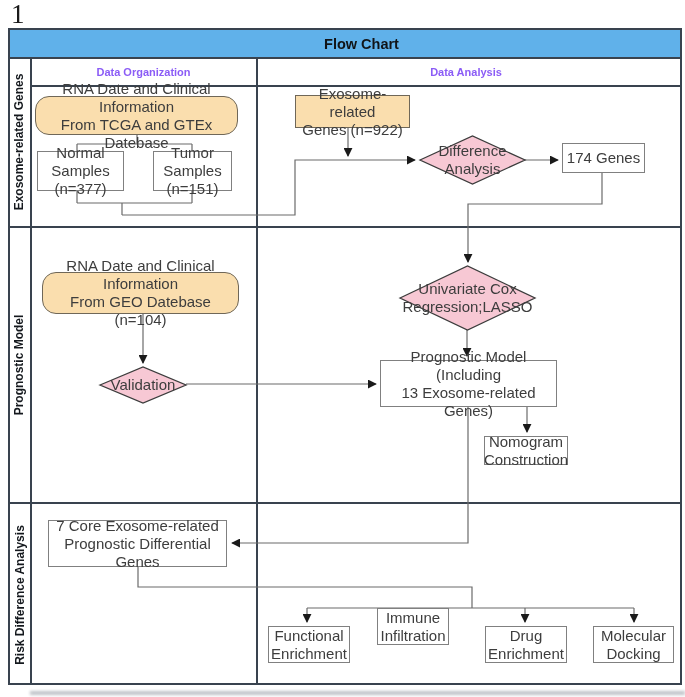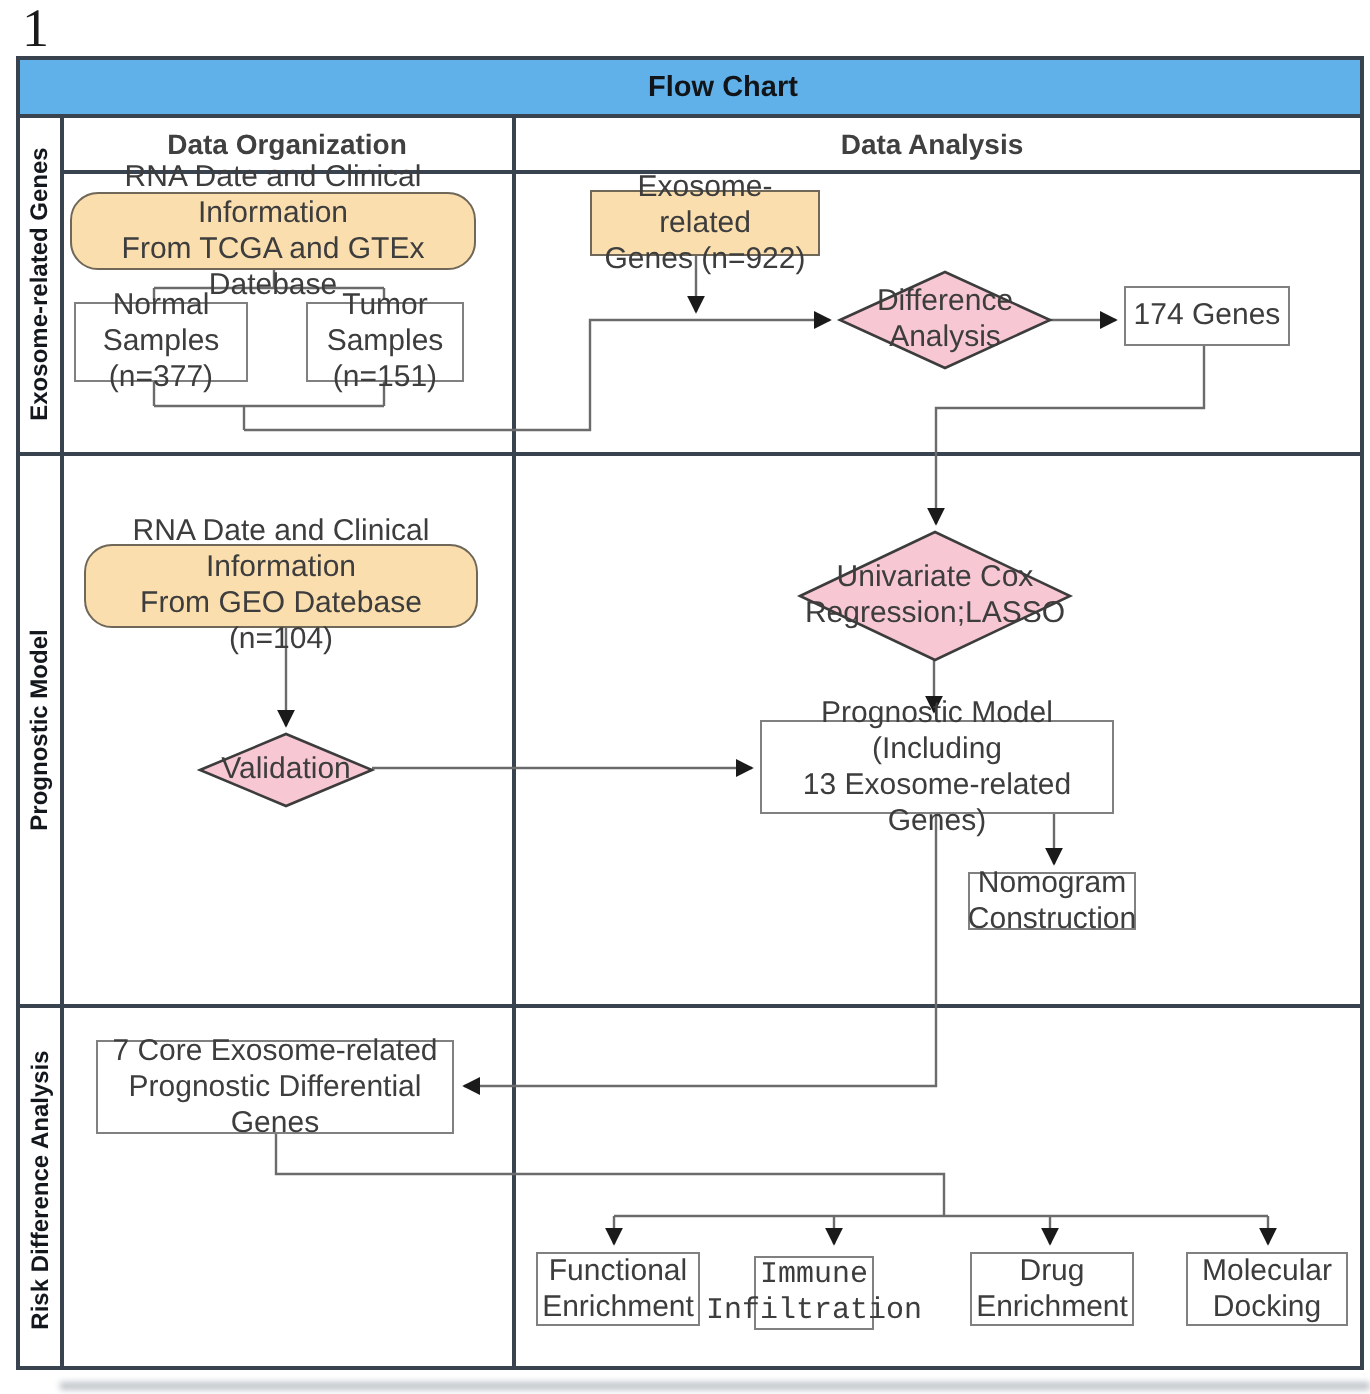--- a/index.html
+++ b/index.html
@@ -17,21 +17,21 @@
   }
   .titlebar{
     position:absolute;left:8px;top:28px;width:674px;height:31px;box-sizing:border-box;
     background:#60B1EA;border:2.5px solid #39434F;
     display:flex;align-items:center;justify-content:center;
   }
   .titlebar span{font-size:14.5px;font-weight:bold;color:#111418;padding-left:33px;}
   .hline,.vline{position:absolute;background:#39434F;}
   .hdr{
     position:absolute;top:57px;height:29px;display:flex;align-items:center;justify-content:center;
-    font-size:14px;font-weight:bold;color:#404040;
+    font-size:11px;font-weight:bold;color:#8b5cf6;
   }
   .rowcell{
     position:absolute;left:8px;width:23px;display:flex;align-items:center;justify-content:center;overflow:visible;
   }
   .rowcell span{
     transform:rotate(-90deg);white-space:nowrap;font-size:12px;font-weight:bold;color:#14181d;
   }
   .wires{position:absolute;left:0;top:0;width:685px;height:697px;pointer-events:none;}
   .node{
     position:absolute;display:flex;align-items:center;justify-content:center;text-align:center;
@@ -140,21 +140,21 @@
 Regression;LASSO</div>
   <div class="node whitebox" style="left:380px;top:360px;width:177px;height:47px;">Prognostic Model (Including
 13 Exosome-related Genes)</div>
   <div class="node whitebox" style="left:484px;top:436px;width:84px;height:29px;">Nomogram
 Construction</div>
 
   <div class="node whitebox" style="left:48px;top:520px;width:179px;height:47px;">7 Core Exosome-related
 Prognostic Differential Genes</div>
   <div class="node whitebox" style="left:268px;top:626px;width:82px;height:37px;">Functional
 Enrichment</div>
-  <div class="node whitebox" style="left:377px;top:628px;width:60px;height:37px;font-family:Liberation Mono, monospace;">Immune
+  <div class="node whitebox" style="left:377px;top:608px;width:72px;height:37px;">Immune
 Infiltration</div>
   <div class="node whitebox" style="left:485px;top:626px;width:82px;height:37px;">Drug
 Enrichment</div>
   <div class="node whitebox" style="left:593px;top:626px;width:81px;height:37px;">Molecular
 Docking</div>
 
   <div class="shadow"></div>
 </div>
 
 </body></html>

